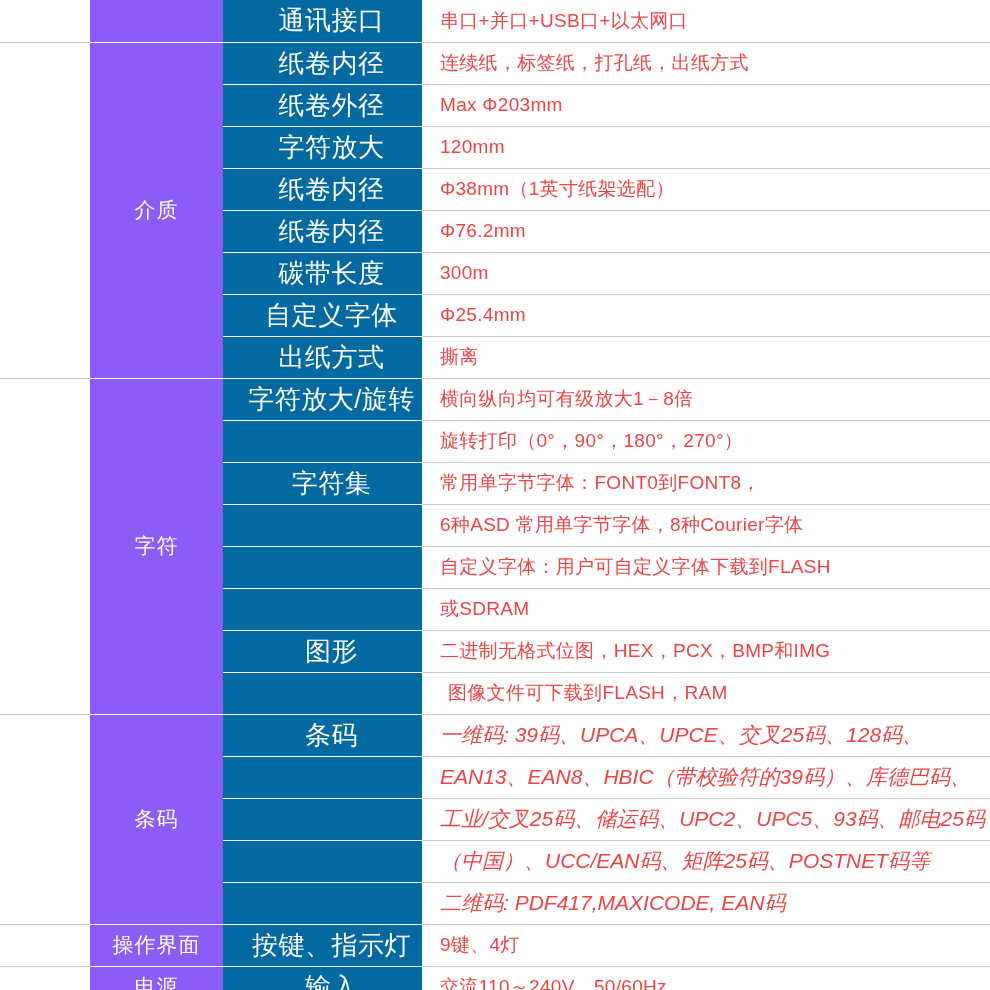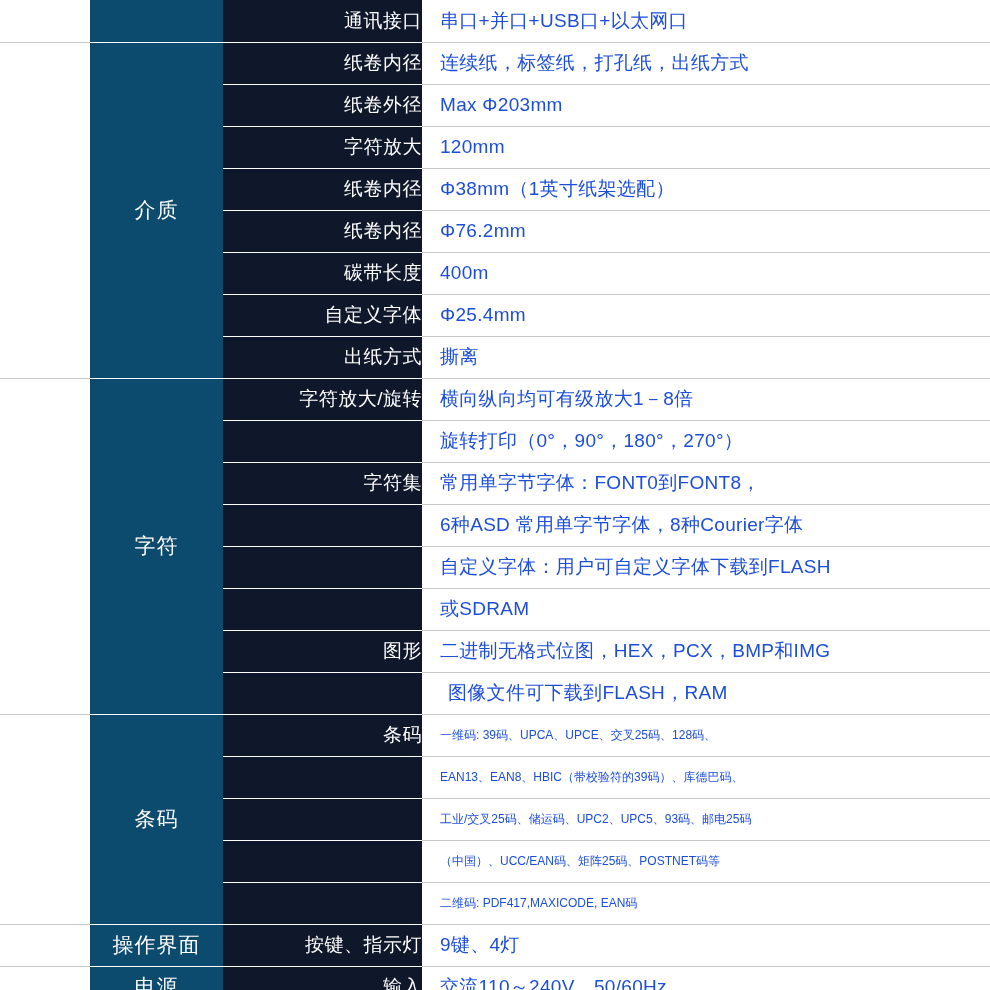--- a/index.html
+++ b/index.html
@@ -25,51 +25,52 @@
   
   col.c-gutter { width: 90px; }
   col.c-cat    { width: 133px; }
   col.c-sub    { width: 199px; }
   col.c-val    { width: 568px; }
 
   .gutter-cell {
     background: #ffffff;
   }
   .cat-cell {
-    background: #0c4a6e;
+    background: #8b5cf6;
     color: #ffffff;
     text-align: center;
     font-size: 21px;
     letter-spacing: 1px;
     border-bottom: 1px solid #ffffff;
   }
   .sub-cell {
-    background: #0f172a;
+    background: #0369a1;
     color: #ffffff;
-    text-align: right;
+    text-align: center;
     padding-left: 18px !important;
-    font-size: 19px;
+    font-size: 26px;
     letter-spacing: 0.5px;
     border-bottom: 1px solid #ffffff;
   }
   .sub-cell.blank {
     color: transparent;
   }
   .val-cell {
     background: #ffffff;
-    color: #1d4ed8;
+    color: #ef4444;
     text-align: left;
     padding-left: 18px !important;
     font-size: 19px;
     border-bottom: 1px solid #c9c9c9;
     letter-spacing: 0.3px;
   }
   .val-cell.small {
-    font-size: 12px;
+    font-size: 21px;
     letter-spacing: 0;
+    font-style: italic;
   }
   .val-cell.indent {
     padding-left: 26px !important;
   }
   .row-h-42 { height: 42px; }
   .gutter-border {
     border-bottom: 1px solid #c9c9c9;
   }
 </style>
 </head>
@@ -106,21 +107,21 @@
       <tr class="row-h-42">
         <td class="sub-cell">纸卷内径</td>
         <td class="val-cell">Φ38mm（1英寸纸架选配）</td>
       </tr>
       <tr class="row-h-42">
         <td class="sub-cell">纸卷内径</td>
         <td class="val-cell">Φ76.2mm</td>
       </tr>
       <tr class="row-h-42">
         <td class="sub-cell">碳带长度</td>
-        <td class="val-cell">400m</td>
+        <td class="val-cell">300m</td>
       </tr>
       <tr class="row-h-42">
         <td class="sub-cell">自定义字体</td>
         <td class="val-cell">Φ25.4mm</td>
       </tr>
       <tr class="row-h-42">
         <td class="sub-cell">出纸方式</td>
         <td class="val-cell">撕离</td>
       </tr>
       <tr class="row-h-42">

